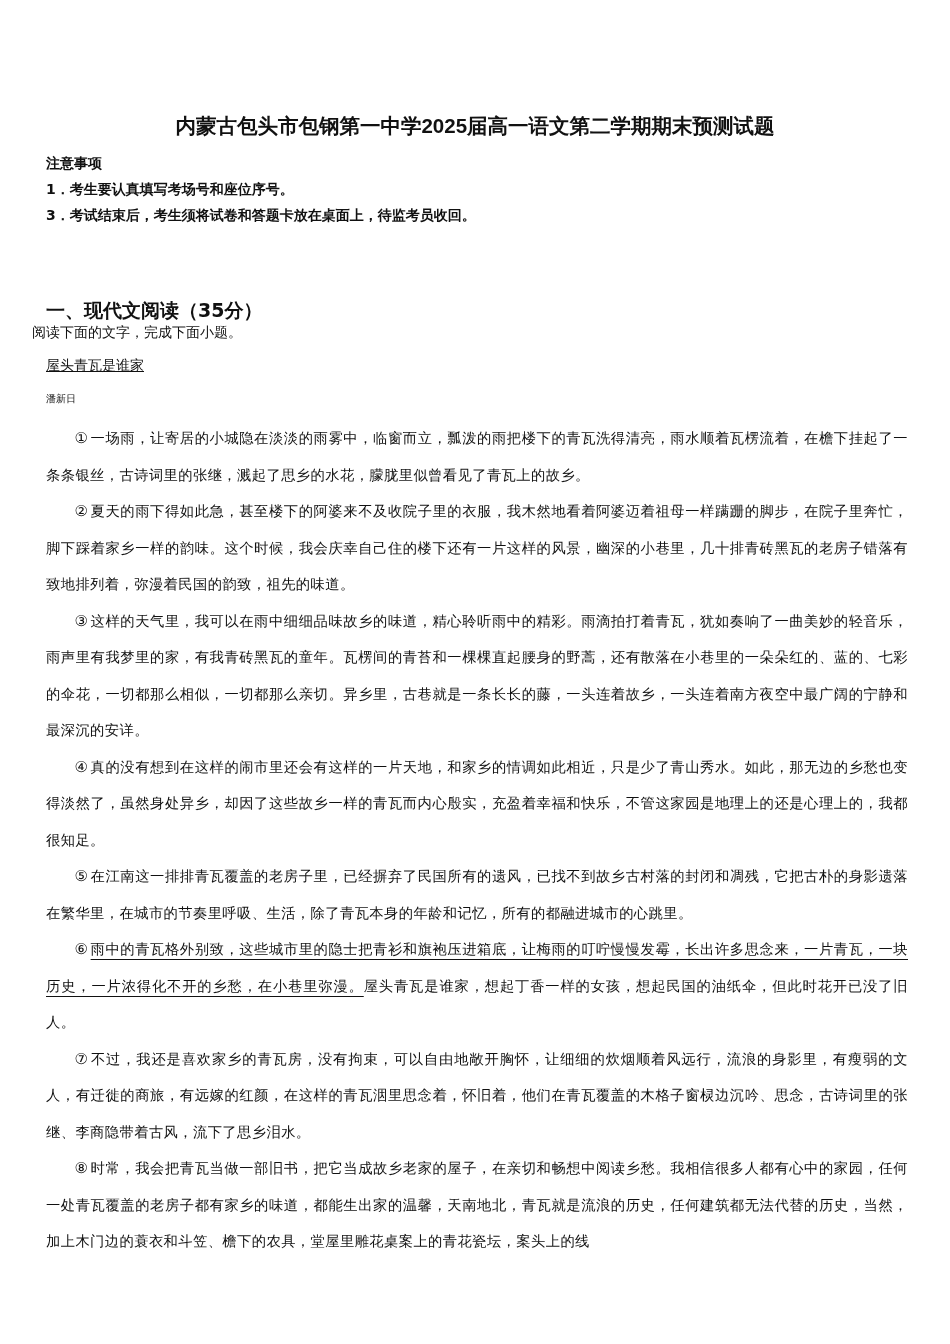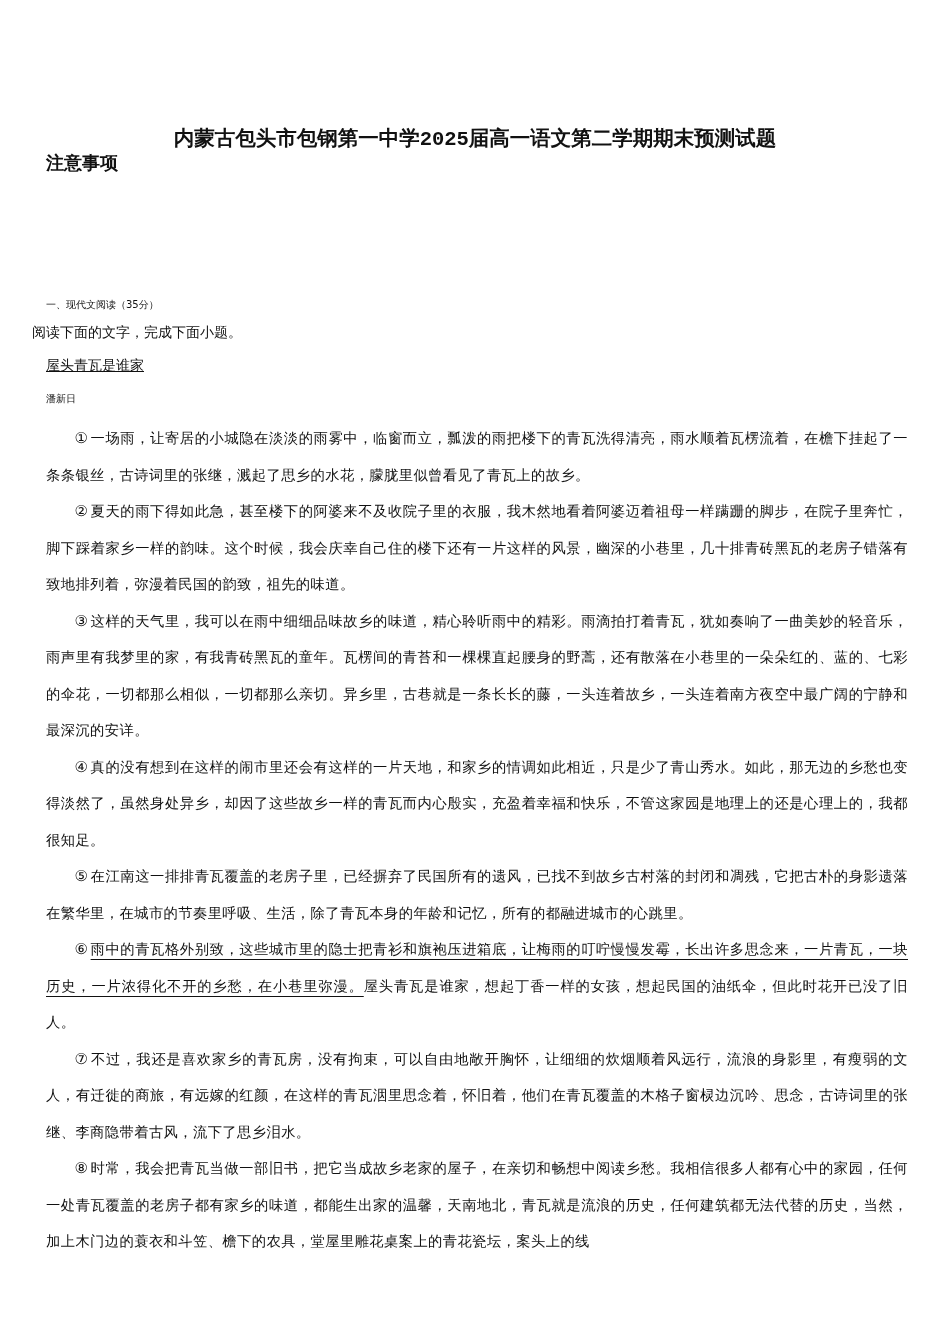--- a/index.html
+++ b/index.html
@@ -1,45 +1,47 @@
 <!DOCTYPE html>
 <html><head>
 <meta charset="utf-8">
 <style>
   html, body { margin: 0; padding: 0; background: #ffffff; }
   body {
     width: 950px; height: 1344px; position: relative; overflow: hidden;
     color: #111; font-family: "DejaVu Serif", "Liberation Serif", serif;
   }
   .title {
-    position: absolute; left: 0; width: 950px; top: 124px; text-align: center;
-    font-family: Liberation Mono, monospace;
+    position: absolute; left: 0; width: 950px; top: 112px; text-align: center;
+    font-family: Liberation Sans, sans-serif;
     font-weight: bold; font-size: 20.5px; letter-spacing: 0px;
   }
   .notice { position: absolute; left: 46px; top: 150px; width: 865px;
-    font-family: "DejaVu Sans", "Liberation Sans", sans-serif; font-weight: bold; font-size: 18px; }
+    font-family: "DejaVu Sans", "Liberation Sans", sans-serif; font-weight: bold; font-size: 14px; }
   .notice div { line-height: 26px; }
   .notice .h { margin-bottom: 0; }
   .section-head { position: absolute; left: 46px; top: 298px;
-    font-family: "DejaVu Sans", "Liberation Sans", sans-serif; font-weight: normal; font-size: 10px; }
+    font-family: "DejaVu Sans", "Liberation Sans", sans-serif; font-weight: bold; font-size: 19px; }
   .instr { position: absolute; left: 32px; top: 324px; font-size: 14px; }
   .art-title { position: absolute; left: 46px; top: 357px; font-size: 14px; text-decoration: underline; }
   .author { position: absolute; left: 46px; top: 392px; font-size: 10px; }
   .article { position: absolute; left: 46px; top: 420px; width: 862px; font-size: 14.3px; }
   .para { text-indent: 2em; line-height: 36.5px; text-align: justify; letter-spacing: 0.4px; }
   .num { font-size: 15px; margin-right: 2px; }
   .ul { text-decoration: underline; text-underline-offset: 5px; text-decoration-thickness: 1px; }
 </style>
 </head>
 <body>
 
 <div class="title">内蒙古包头市包钢第一中学2025届高一语文第二学期期末预测试题</div>
 
 <div class="notice">
   <div class="h">注意事项</div>
+  <div>1．考生要认真填写考场号和座位序号。</div>
+  <div>3．考试结束后，考生须将试卷和答题卡放在桌面上，待监考员收回。</div>
 </div>
 
 <div class="section-head">一、现代文阅读（35分）</div>
 <div class="instr">阅读下面的文字，完成下面小题。</div>
 <div class="art-title">屋头青瓦是谁家</div>
 <div class="author">潘新日</div>
 
 <div class="article">
   <div class="para"><span class="num">①</span><span>一场雨，让寄居的小城隐在淡淡的雨雾中，临窗而立，瓢泼的雨把楼下的青瓦洗得清亮，雨水顺着瓦楞流着，在檐下挂起了一条条银丝，古诗词里的张继，溅起了思乡的水花，朦胧里似曾看见了青瓦上的故乡。</span></div>
   <div class="para"><span class="num">②</span><span>夏天的雨下得如此急，甚至楼下的阿婆来不及收院子里的衣服，我木然地看着阿婆迈着祖母一样蹒跚的脚步，在院子里奔忙，脚下踩着家乡一样的韵味。这个时候，我会庆幸自己住的楼下还有一片这样的风景，幽深的小巷里，几十排青砖黑瓦的老房子错落有致地排列着，弥漫着民国的韵致，祖先的味道。</span></div>

